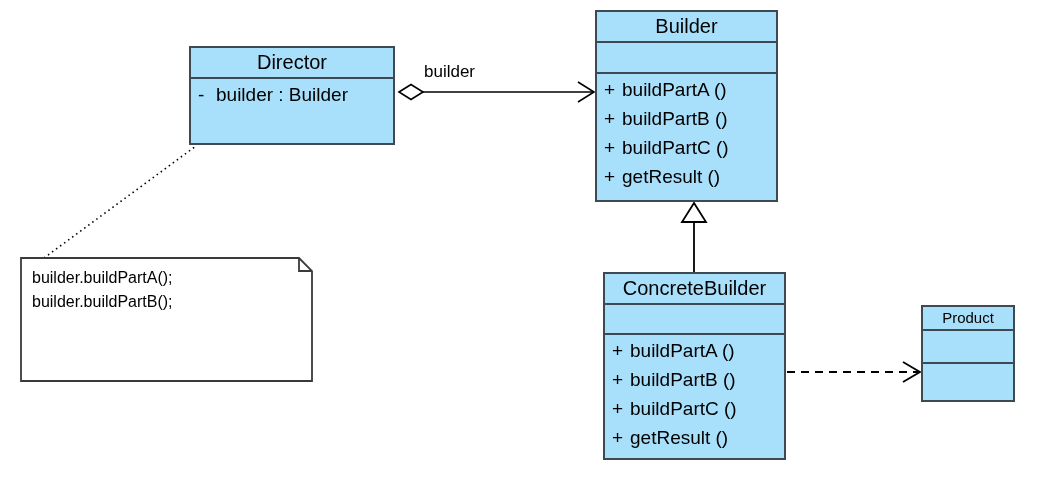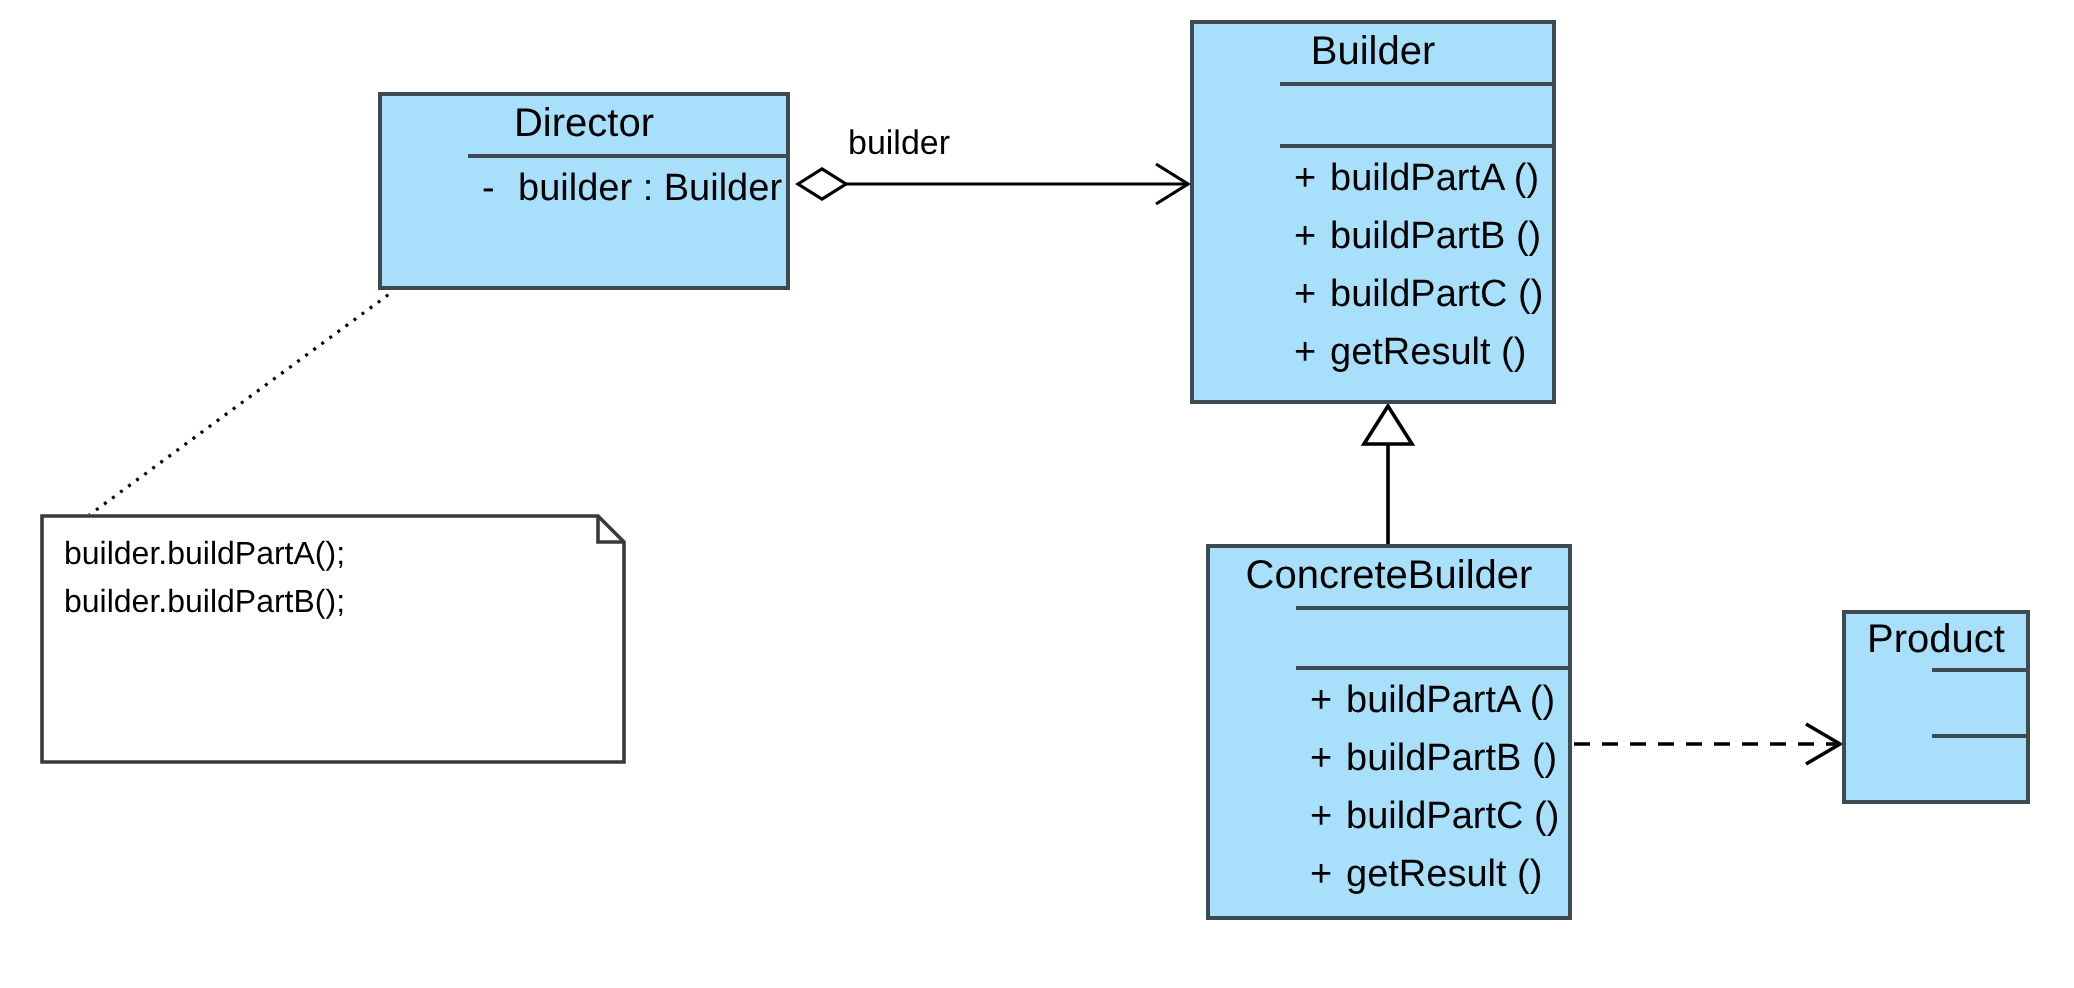--- a/index.html
+++ b/index.html
@@ -30,21 +30,20 @@
     font-size: 20px;
     color: #000000;
     line-height: 1;
     padding: 4px 6px 5px 6px;
     white-space: nowrap;
   }
   .uml-compartment {
     box-sizing: border-box;
     border-top: 2px solid #3d4a52;
     padding: 2px 0 2px 0;
-    margin-left: 43px;
   }
   .uml-member {
     font-size: 19px;
     color: #000000;
     line-height: 1.52;
     white-space: nowrap;
     padding-left: 7px;
   }
   .uml-member .vis {
     display: inline-block;
@@ -161,21 +160,21 @@
       <div class="uml-member">
         <span class="vis">+</span><span>buildPartC ()</span>
       </div>
       <div class="uml-member">
         <span class="vis">+</span><span>getResult ()</span>
       </div>
     </div>
   </div>
 
   <div class="uml-class" style="left:921px; top:305px; width:94px; height:97px;">
-    <div class="uml-name" style="font-size:20px; padding:3px 4px 4px 4px;">Product</div>
+    <div class="uml-name" style="font-size:15px; padding:3px 4px 4px 4px;">Product</div>
     <div class="uml-compartment uml-empty" style="height:33px;"></div>
     <div class="uml-compartment uml-empty" style="flex:1;"></div>
   </div>
 
   <div class="uml-note" style="left:20px; top:257px; width:275px; height:125px;">
     <svg width="293" height="125" viewBox="0 0 293 125" xmlns="http://www.w3.org/2000/svg" style="position:absolute; left:0; top:0;">
       <path d="M1,1 L279,1 L292,14 L292,124 L1,124 Z" fill="#ffffff" stroke="#3a3a3a" stroke-width="1.8"></path>
       <path d="M279,1 L279,14 L292,14" fill="none" stroke="#3a3a3a" stroke-width="1.8"></path>
     </svg>
     <div class="uml-note-text">

